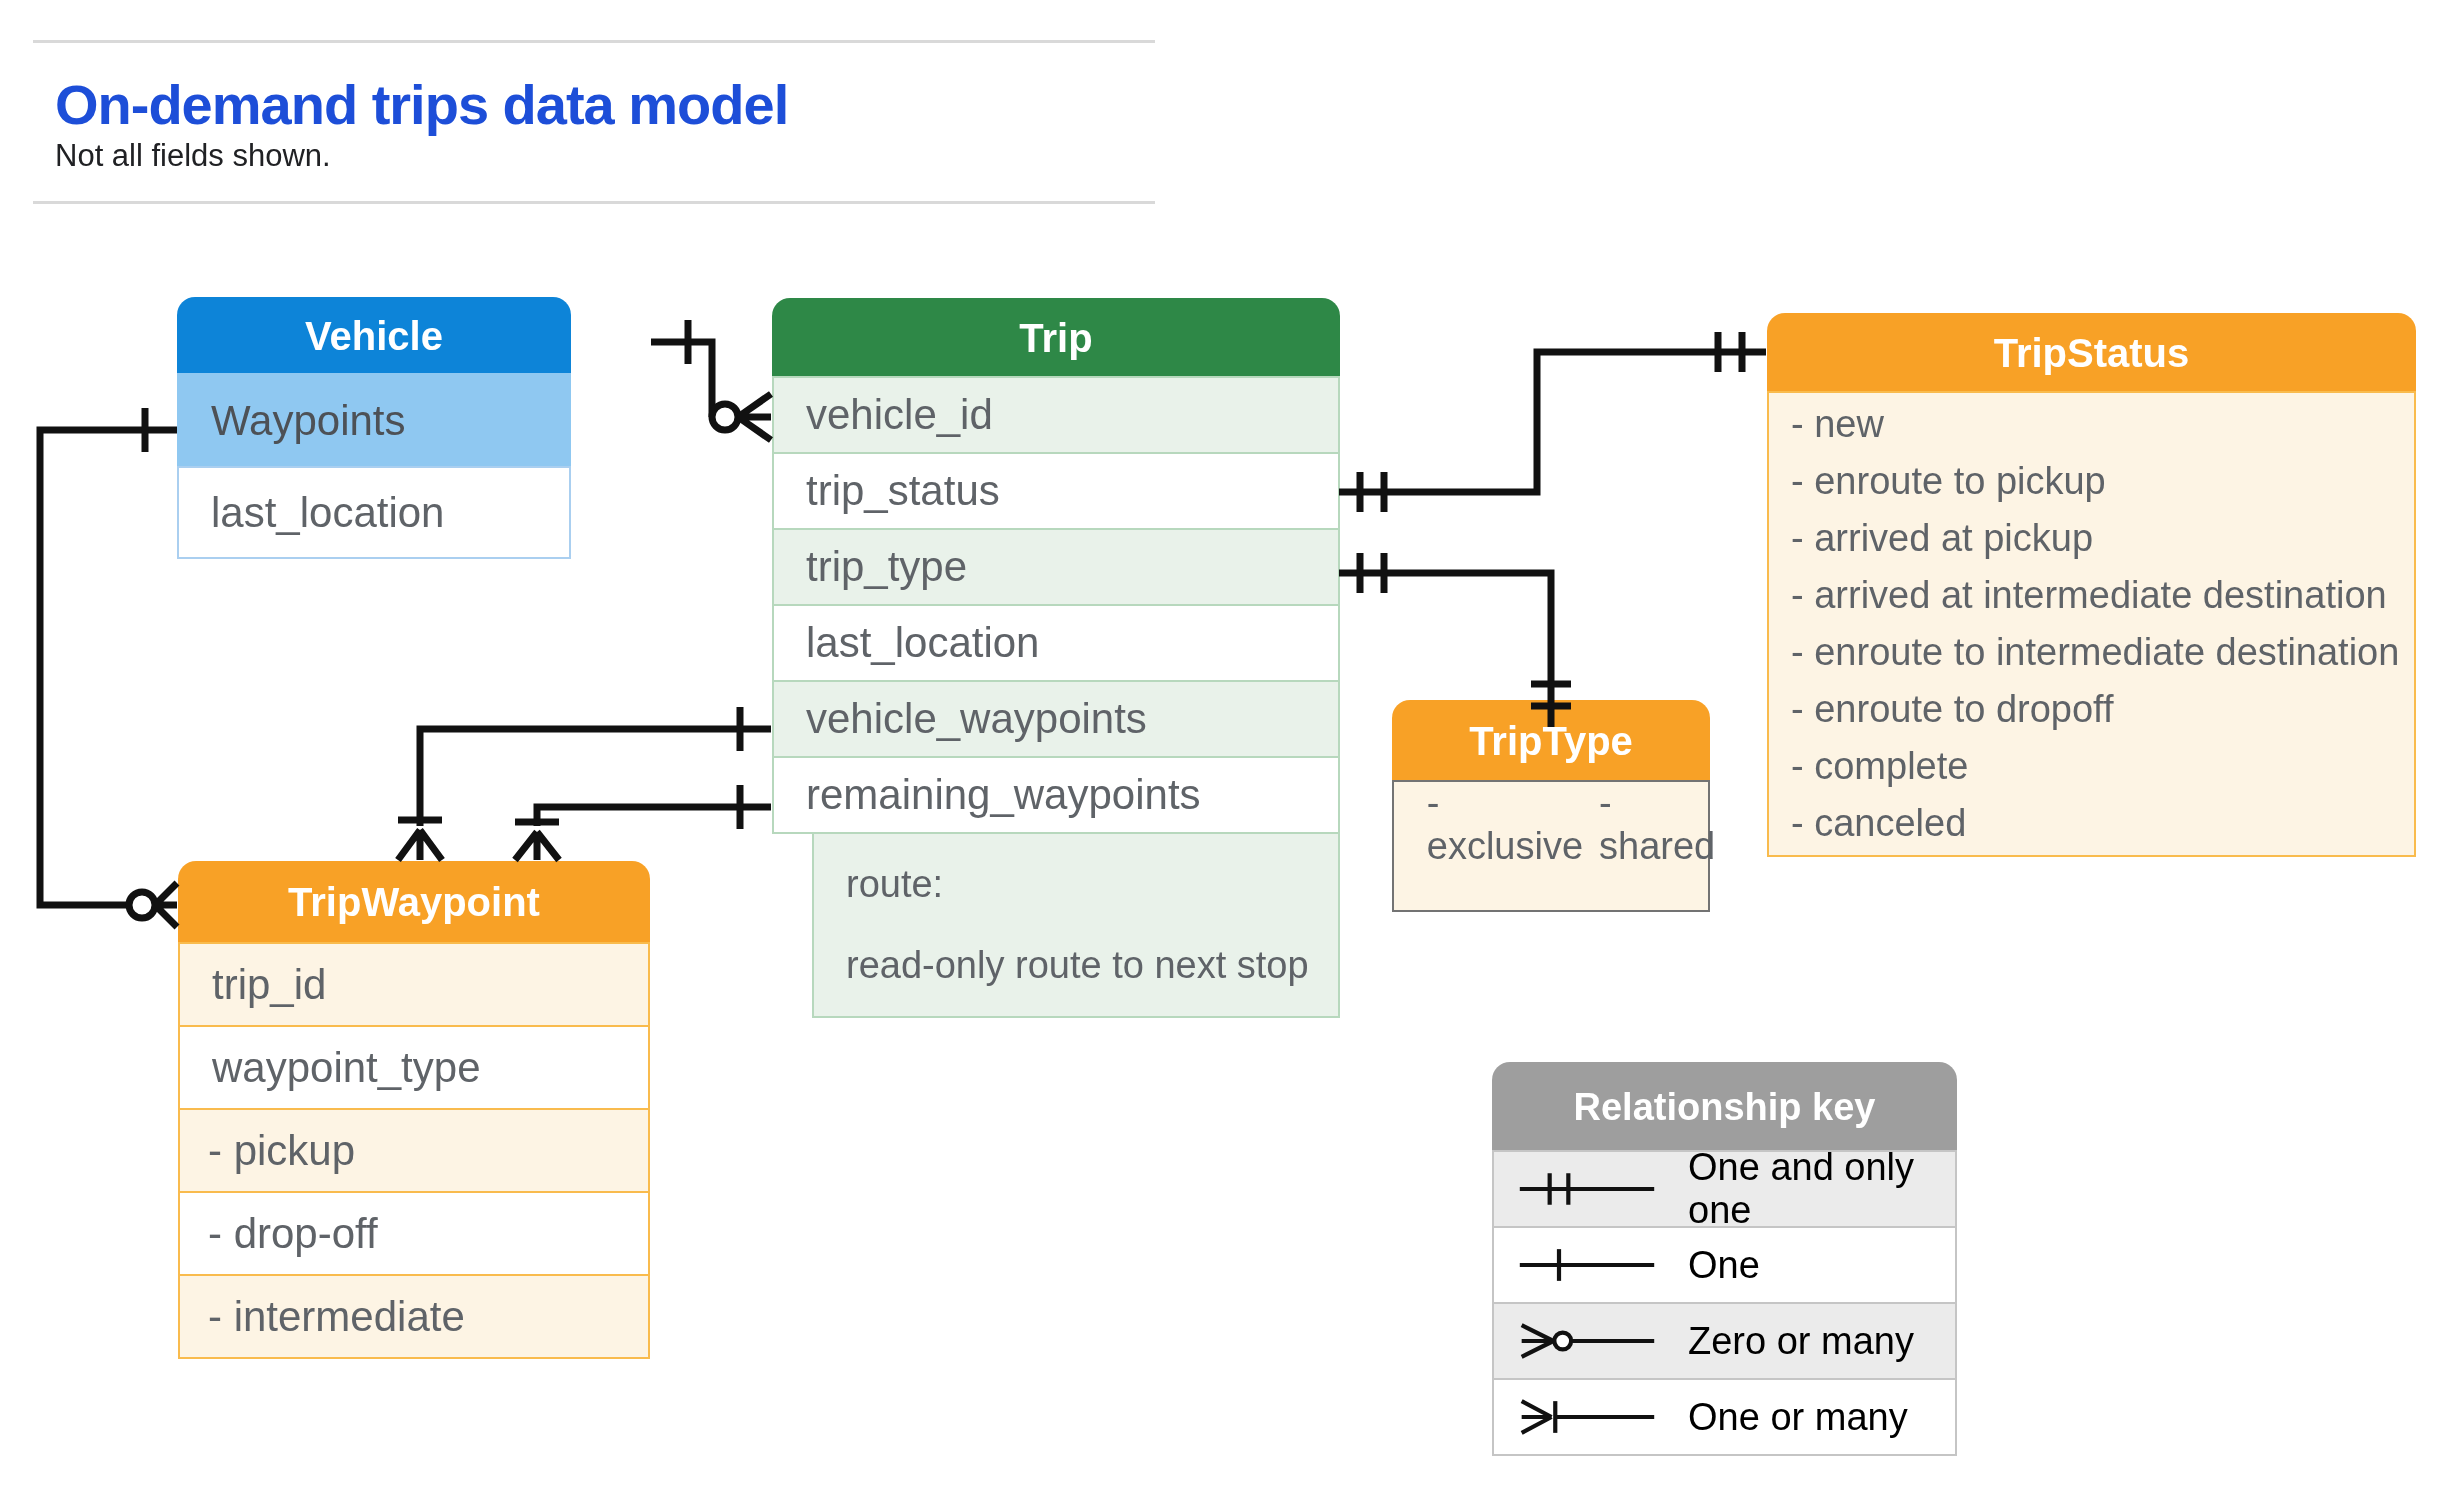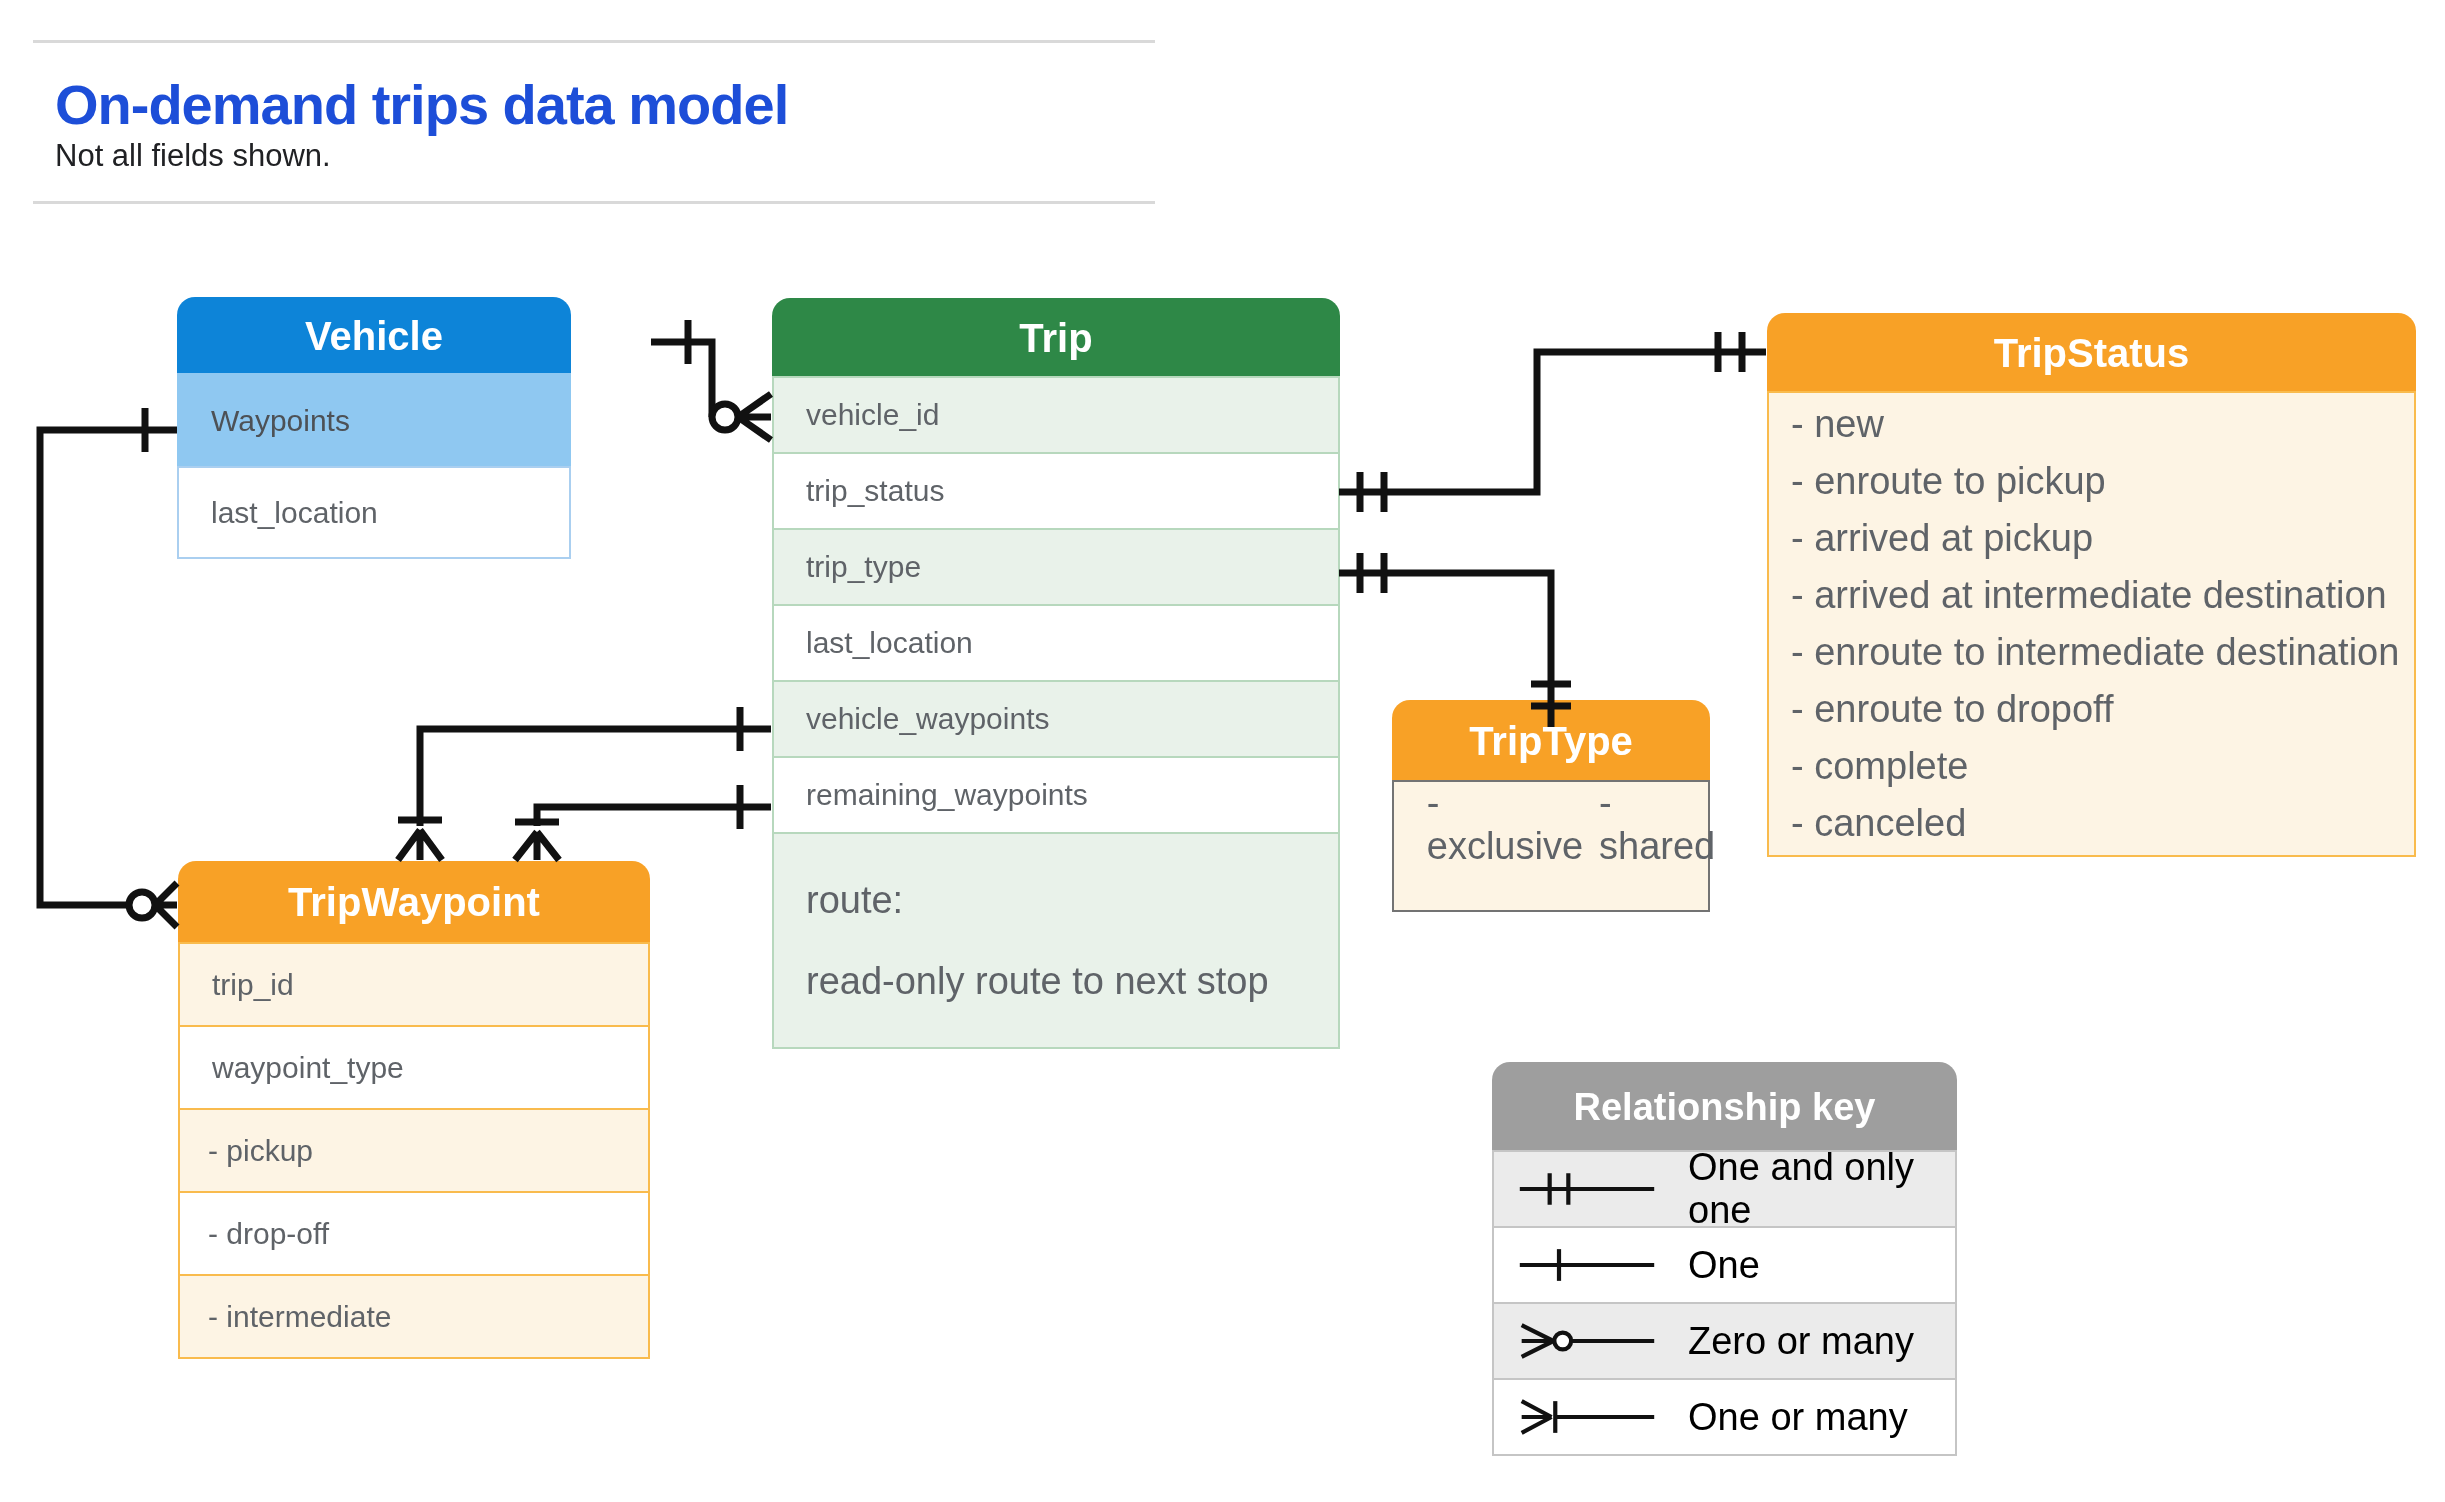--- a/index.html
+++ b/index.html
@@ -24,42 +24,42 @@
 
   
   .etable{position:absolute;}
   .thead{
     display:flex;align-items:center;justify-content:center;
     color:#ffffff;font-weight:bold;font-size:40px;
     border-radius:18px 18px 0 0;
   }
   .trow{
     display:flex;align-items:center;
-    font-size:30px;color:#5f6368;
+    font-size:42px;color:#5f6368;
     padding-left:32px;box-sizing:border-box;
     margin-top:-2px;
   }
   .indent{padding-left:28px;}
 
   
   #vehicle{left:177px;top:297px;width:394px;}
   #vehicle .thead{height:78px;background:#0d84d8;}
   .row-blue{background:#8fc8f1;height:95px;color:#4d5156;border:2px solid #8fc8f1;}
   .row-blue-white{background:#ffffff;height:93px;border:2px solid #aacff0;}
 
   
   #trip{left:772px;top:298px;width:568px;}
   #trip .thead{height:80px;background:#2e8847;}
   .row-green{background:#e9f2ea;border:2px solid #b7d8bd;height:78px;}
   .row-green-white{background:#ffffff;border:2px solid #b7d8bd;height:78px;}
   .row-route{
-    background:#e9f2ea;border:2px solid #b7d8bd;height:217px;
+    background:#e9f2ea;border:2px solid #b7d8bd;height:186px;
     display:flex;flex-direction:column;justify-content:center;
     align-items:flex-start;gap:38px;margin-top:-2px;
-    font-size:38px;color:#5f6368;padding-left:32px;box-sizing:border-box;
+    font-size:38px;color:#5f6368;padding-left:32px;box-sizing:border-box;margin-left:40px;
   }
 
   
   .orange-head{background:#f8a126;}
   .row-cream{background:#fdf4e4;border:2px solid #f9bb4d;height:85px;}
   .row-cream-white{background:#ffffff;border:2px solid #f9bb4d;height:85px;}
 
   #tripwaypoint{left:178px;top:861px;width:472px;}
   #tripwaypoint .thead{height:83px;}
 

